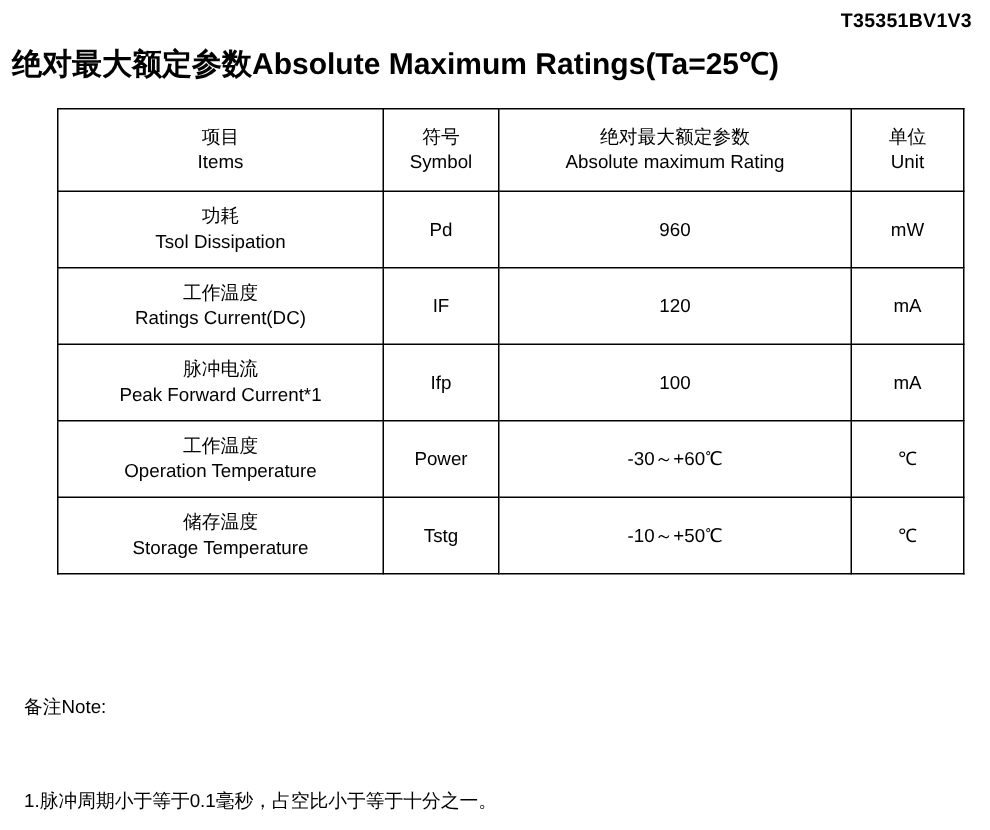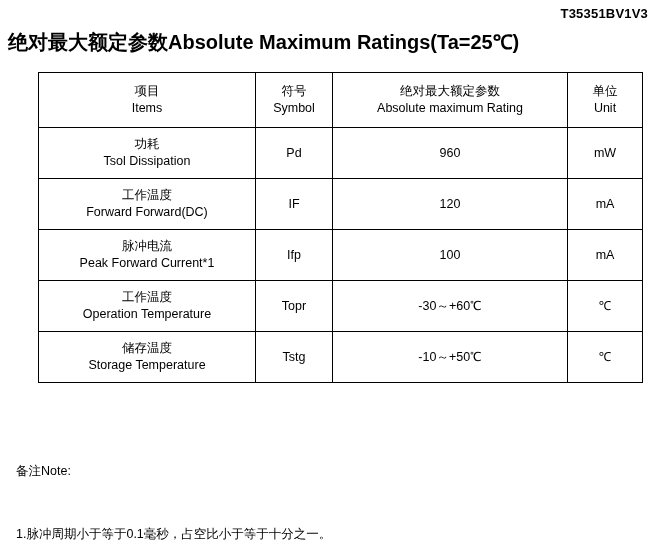--- a/index.html
+++ b/index.html
@@ -128,21 +128,21 @@
             <span class="cell-en">Tsol Dissipation</span>
           </td>
           <td>Pd</td>
           <td>960</td>
           <td>mW</td>
         </tr>
 
         <tr class="body-row">
           <td>
             <span class="cell-cn">工作温度</span>
-            <span class="cell-en">Forward Forward(DC)</span>
+            <span class="cell-en">Ratings Current(DC)</span>
           </td>
           <td>IF</td>
           <td>120</td>
           <td>mA</td>
         </tr>
 
         <tr class="body-row">
           <td>
             <span class="cell-cn">脉冲电流</span>
             <span class="cell-en">Peak Forward Current*1</span>
@@ -150,21 +150,21 @@
           <td>Ifp</td>
           <td>100</td>
           <td>mA</td>
         </tr>
 
         <tr class="body-row">
           <td>
             <span class="cell-cn">工作温度</span>
             <span class="cell-en">Operation Temperature</span>
           </td>
-          <td>Topr</td>
+          <td>Power</td>
           <td>-30～+60℃</td>
           <td>℃</td>
         </tr>
 
         <tr class="body-row">
           <td>
             <span class="cell-cn">储存温度</span>
             <span class="cell-en">Storage Temperature</span>
           </td>
           <td>Tstg</td>

